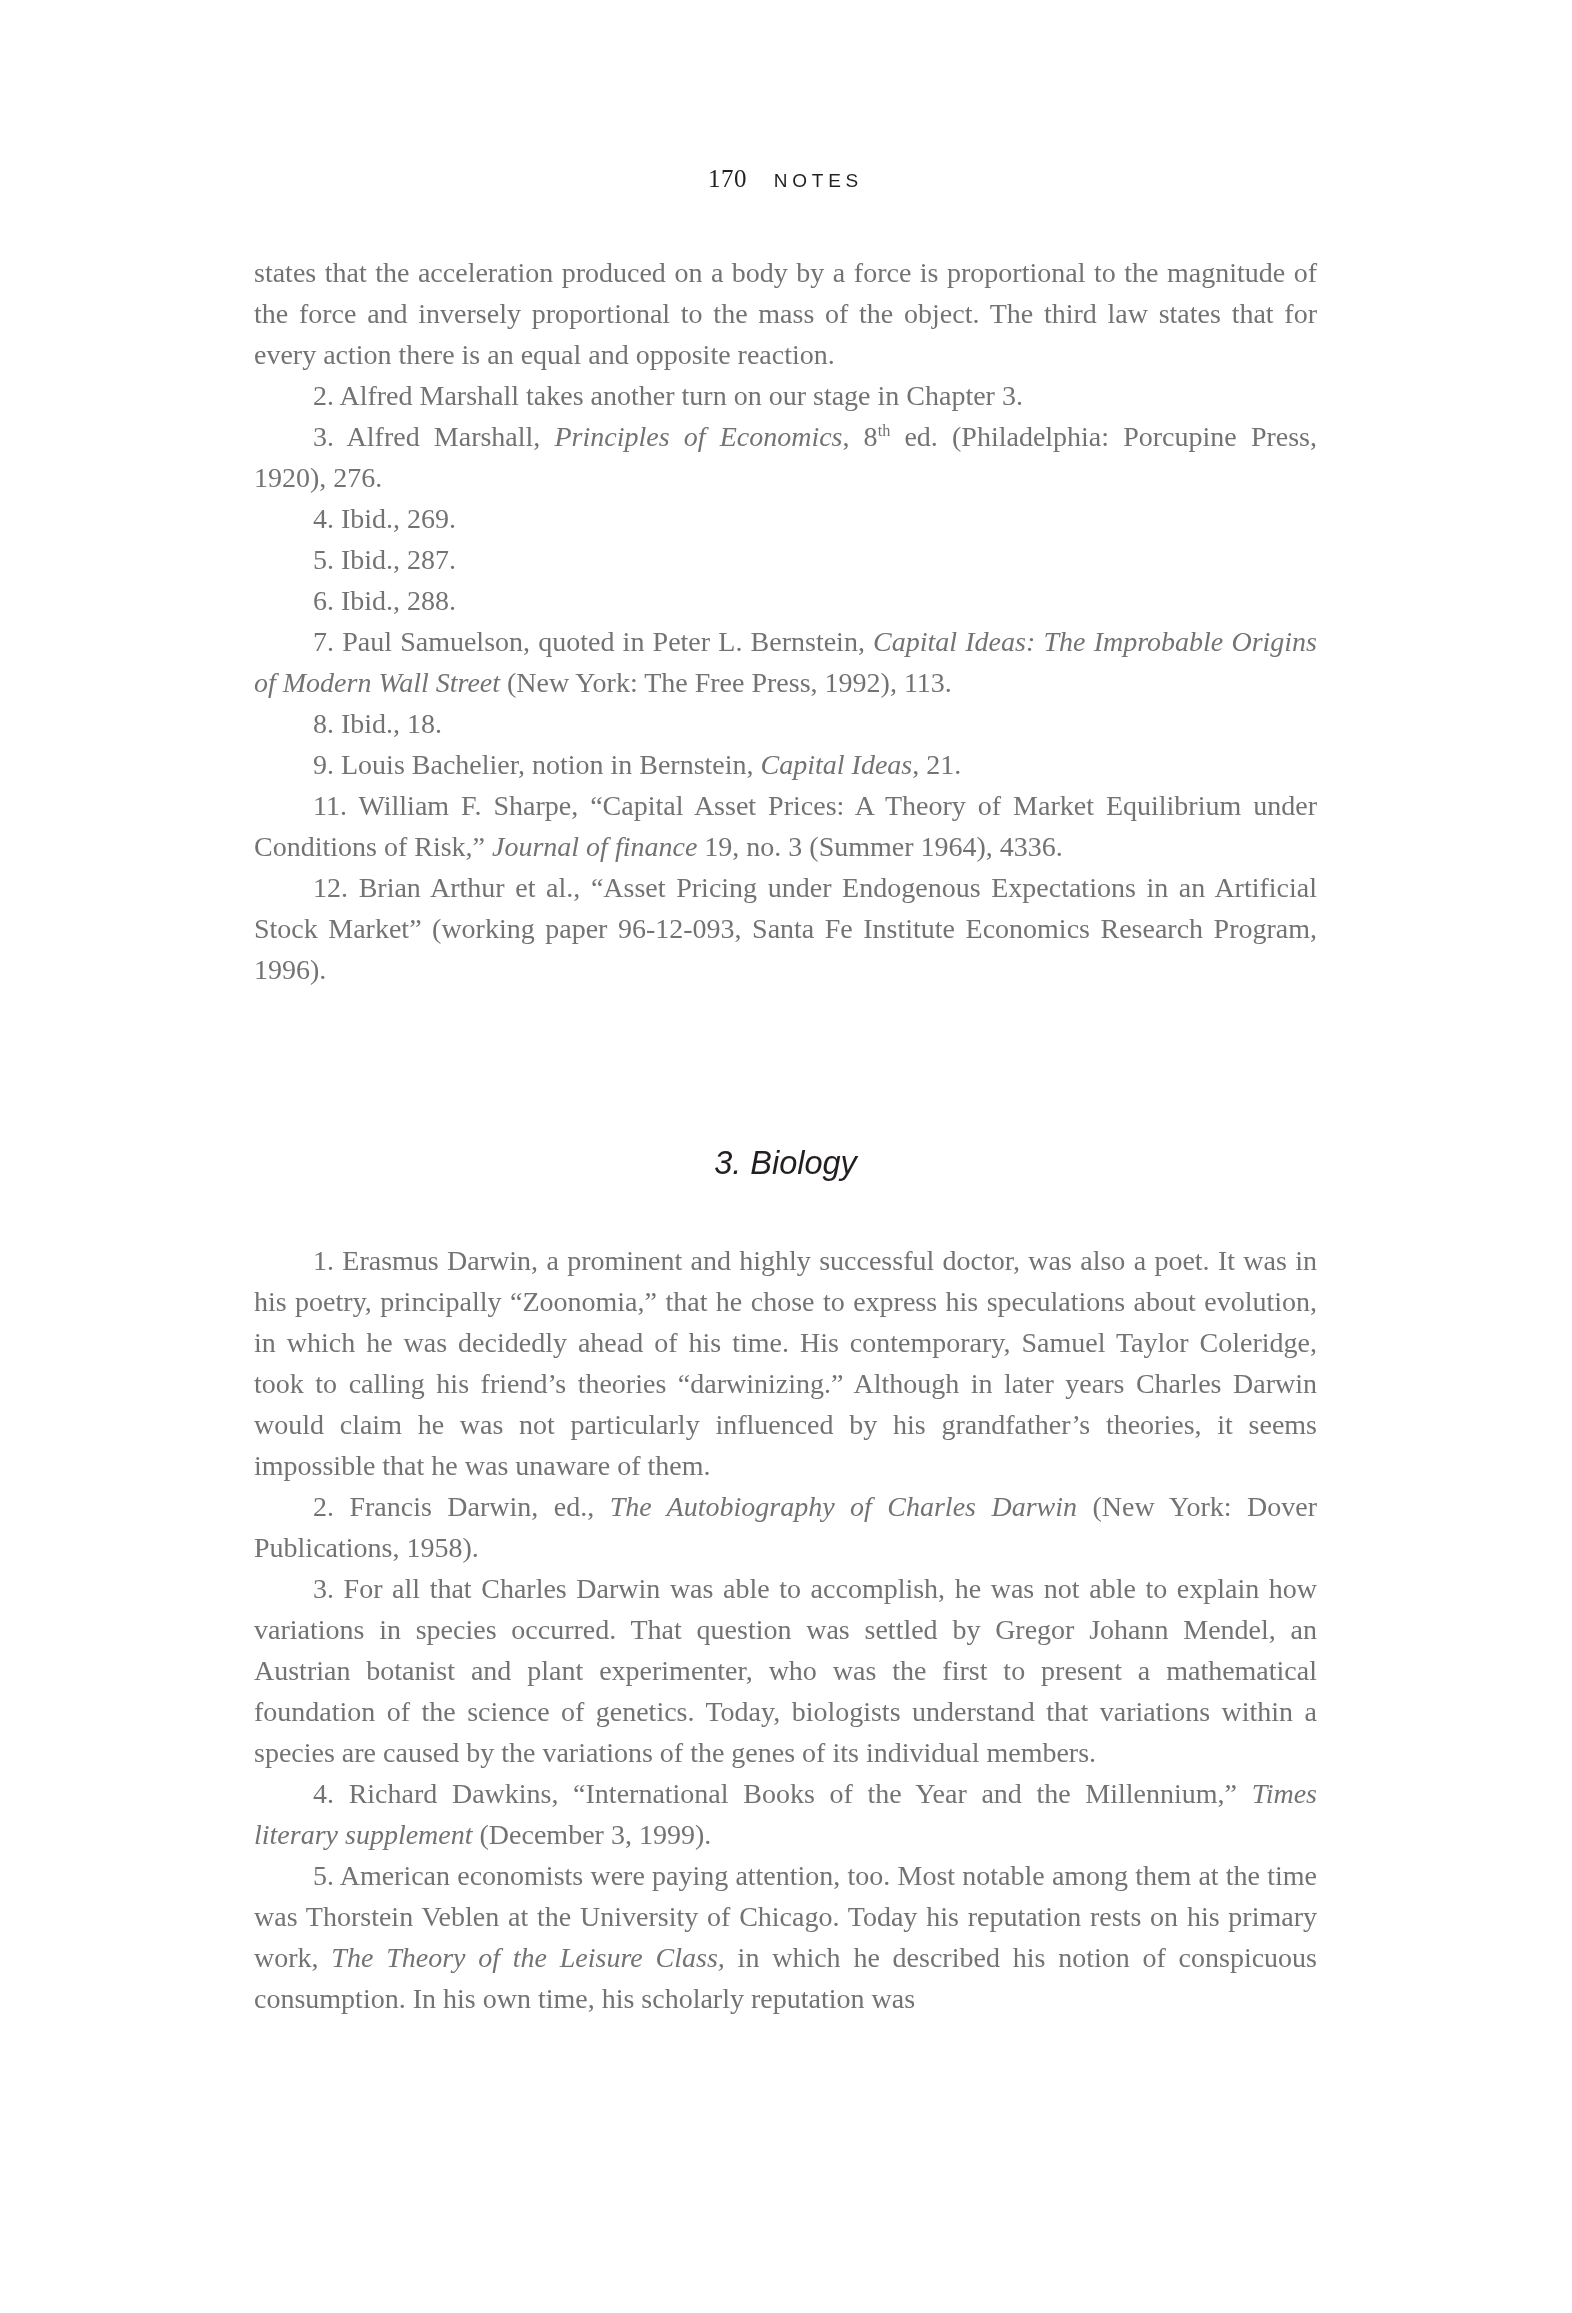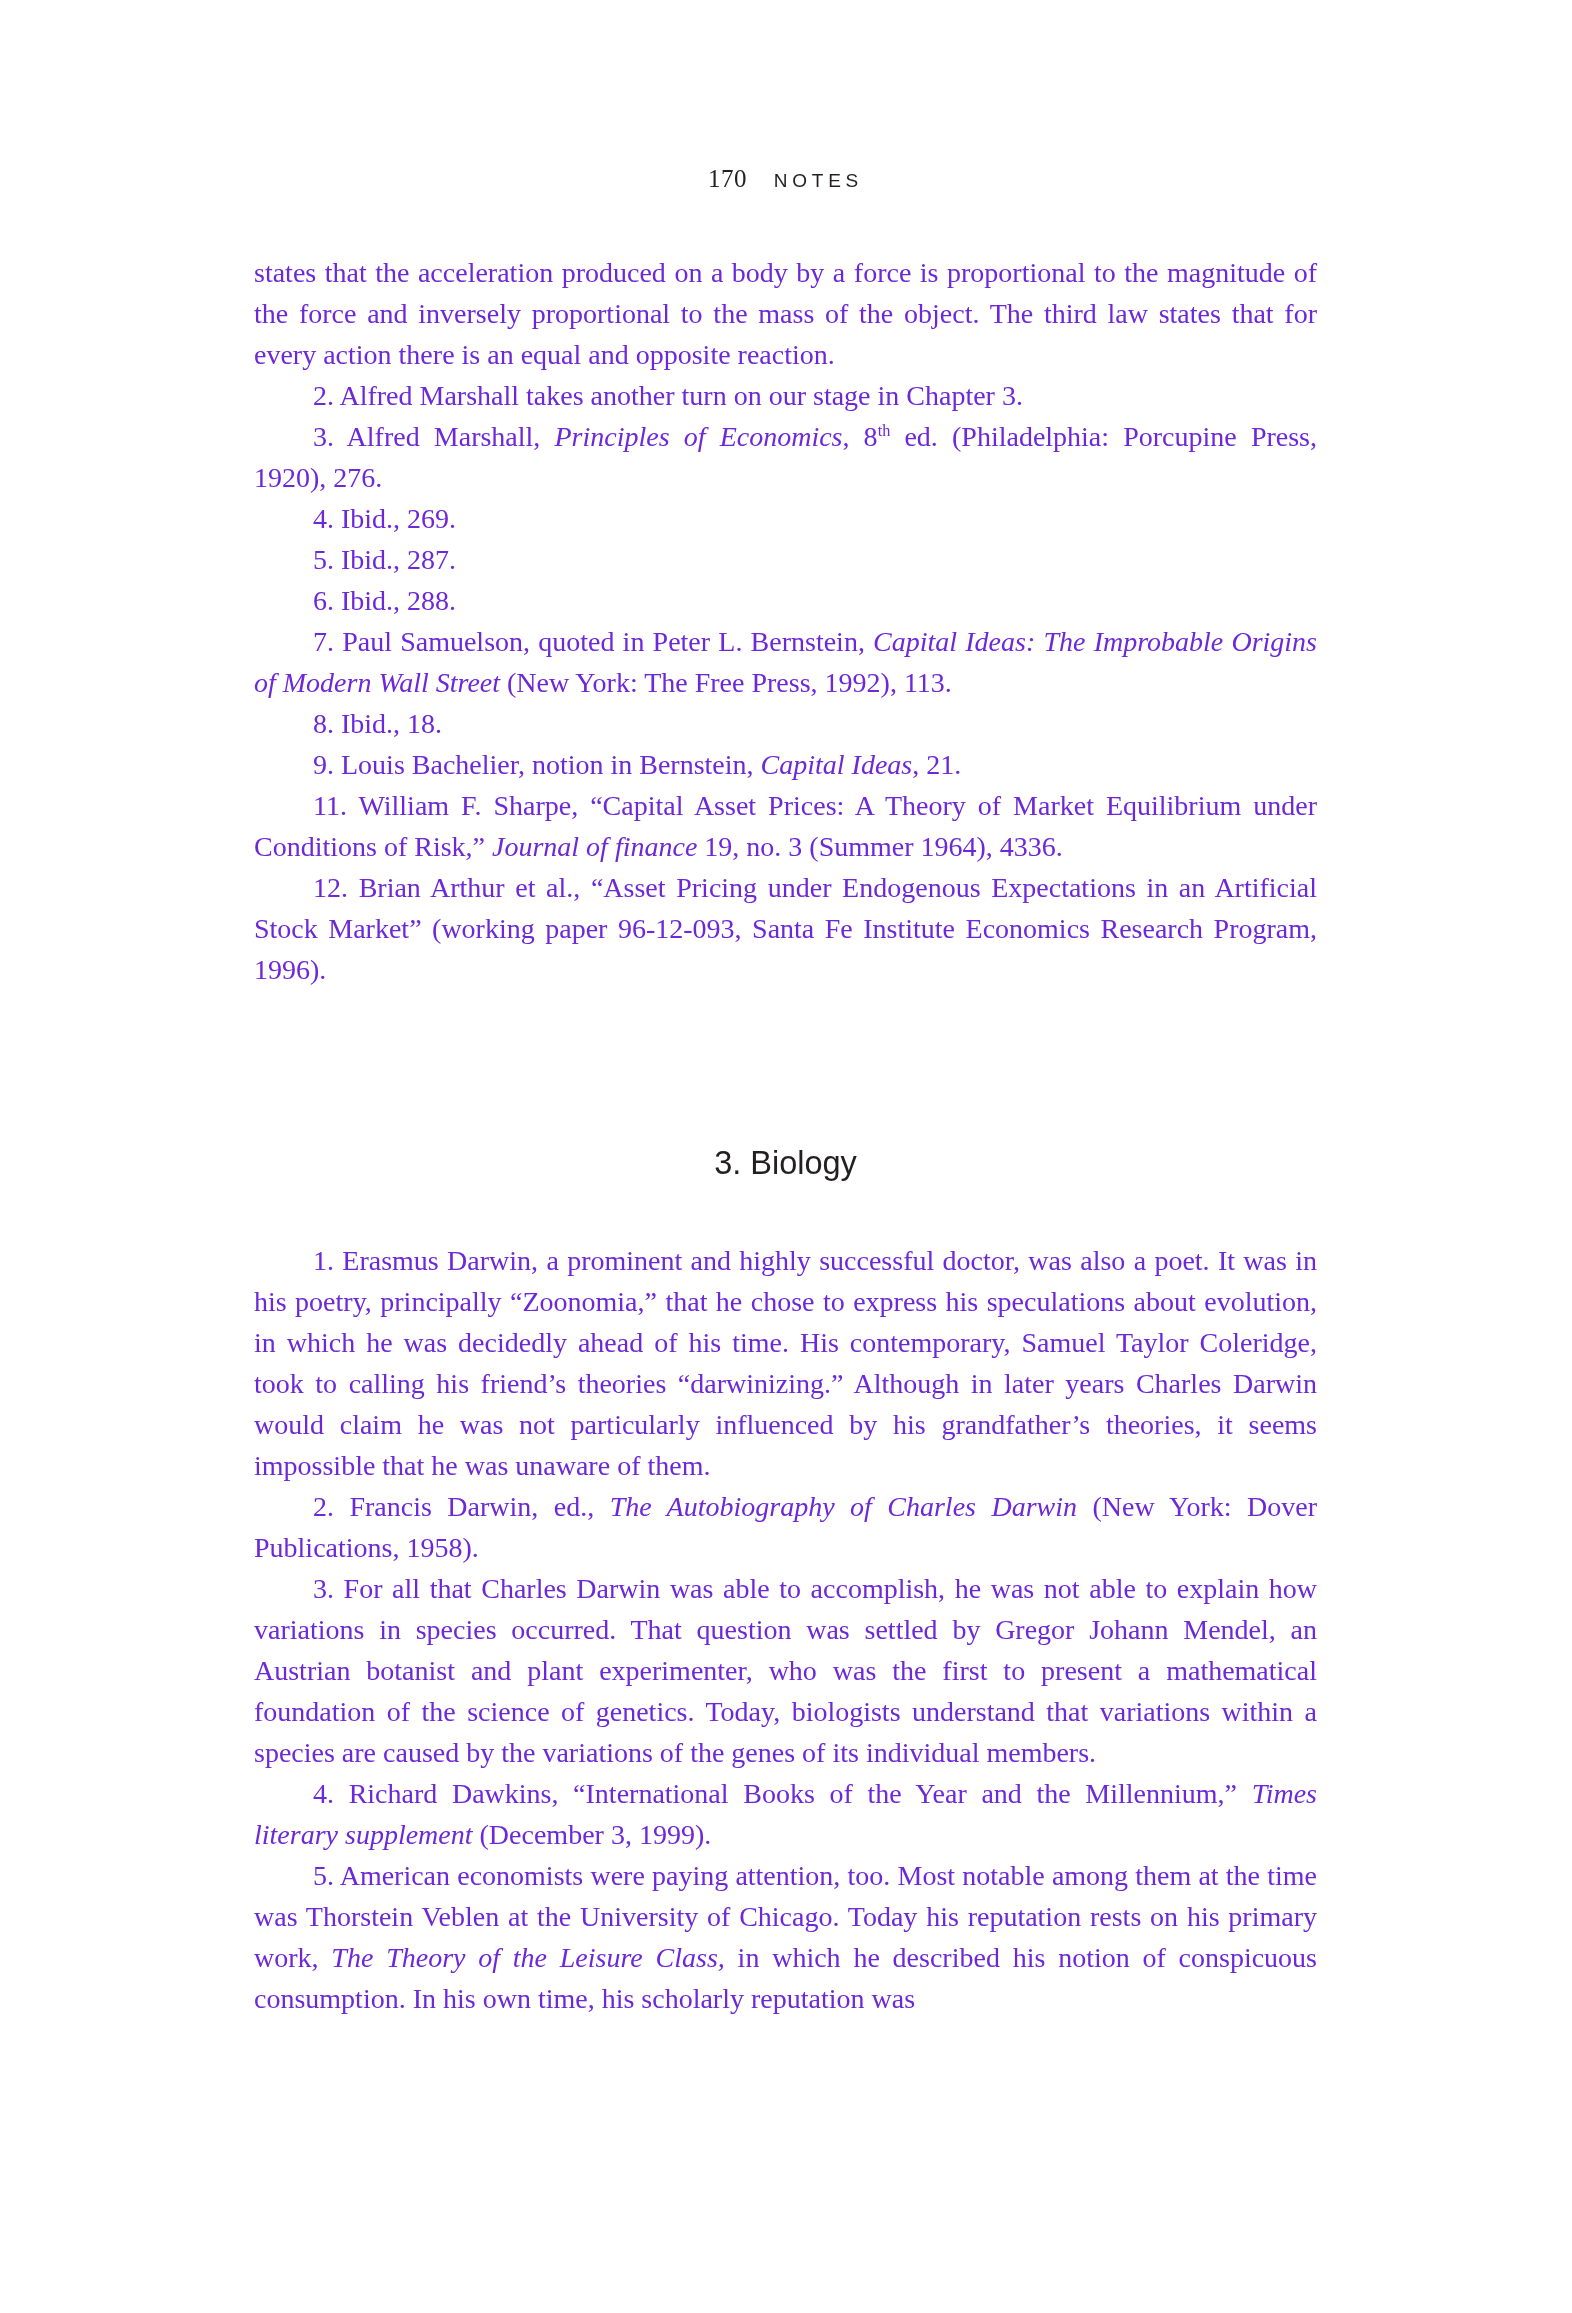--- a/index.html
+++ b/index.html
@@ -42,21 +42,21 @@
     margin-top: 48px;
   }
   .notes {
     position: absolute;
     left: 0;
     width: 1063px;
     font-family: "Liberation Serif", serif;
     font-size: 28px;
     line-height: 41px;
     text-align: justify;
-    color: #6d28d9;
+    color: #737373;
   }
   .notes p {
     margin: 0;
     text-indent: 59px;
     hyphens: manual;
   }
   .notes p.cont {
     text-indent: 0;
   }
   .notes i {
@@ -72,20 +72,21 @@
   .chapter-head {
     position: absolute;
     top: 1142px;
     left: 0;
     width: 1063px;
     text-align: center;
     font-family: "Liberation Sans", sans-serif;
     font-size: 32.5px;
     line-height: 42px;
     color: #231f20;
+    font-style: italic;
   }
 </style>
 </head>
 <body>
 
 <div class="page">
 
   <div class="running-head">
     <span class="folio">170</span>
     <span class="section">NOTES</span>

